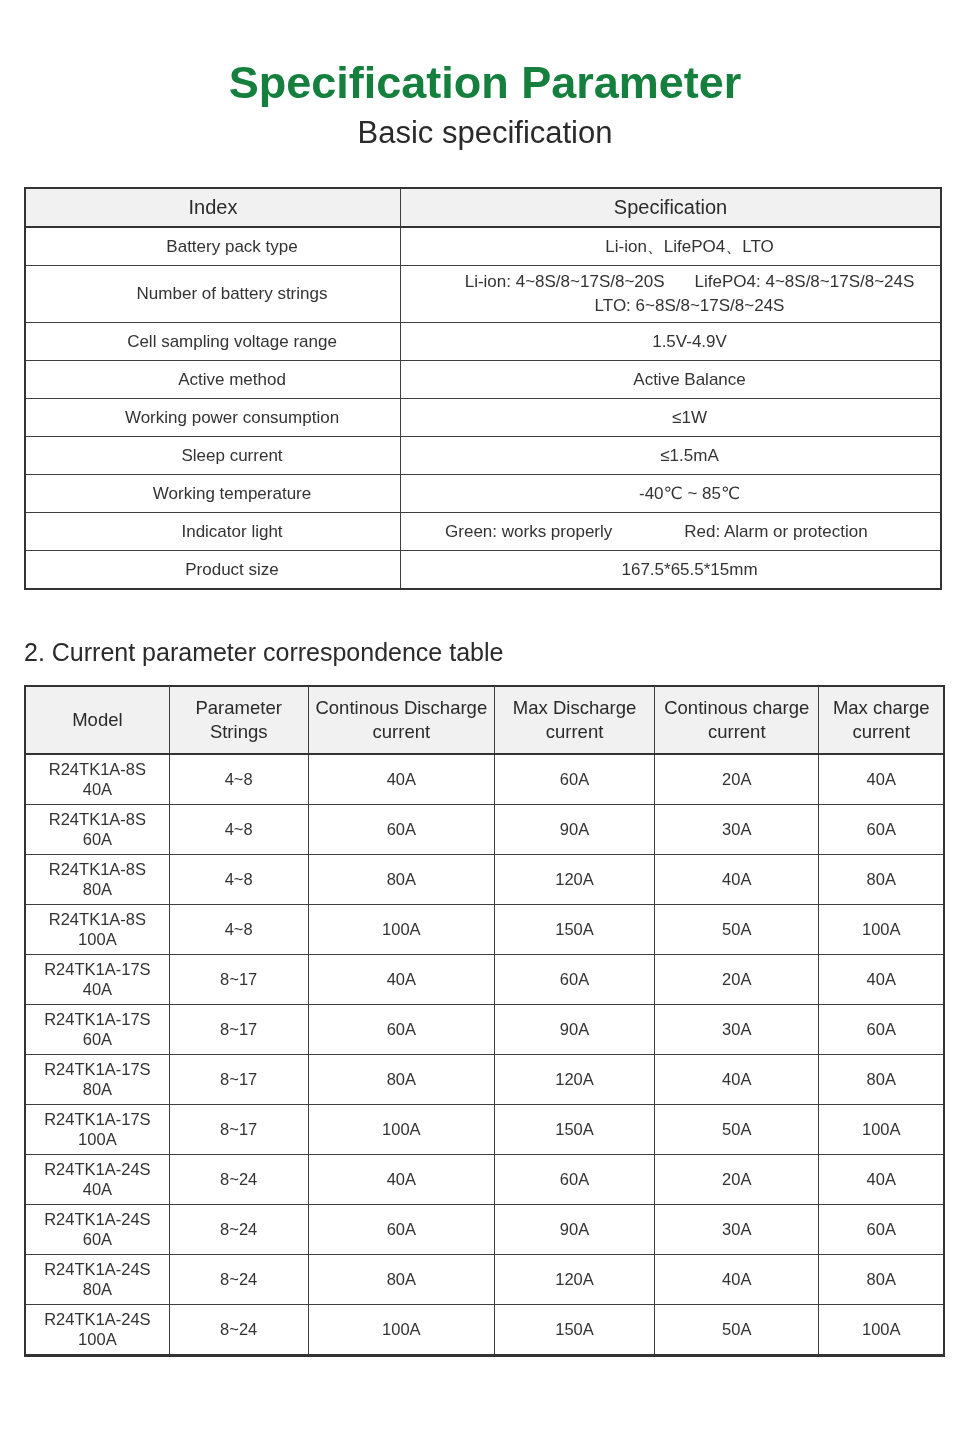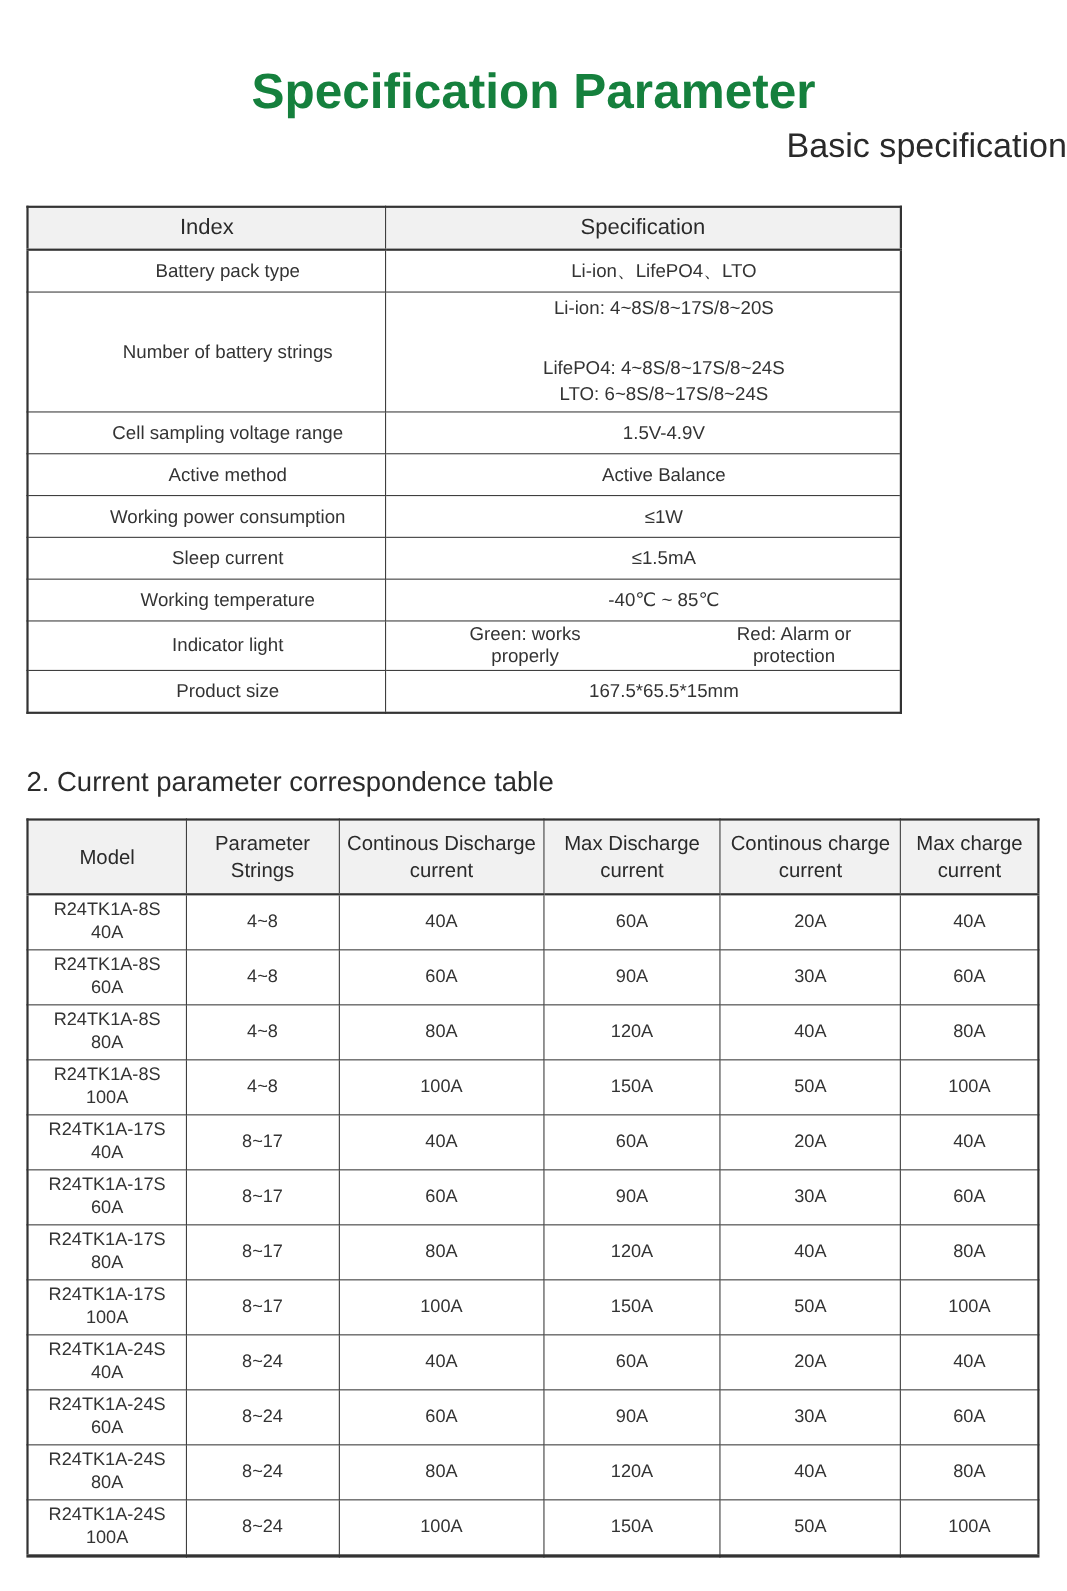--- a/index.html
+++ b/index.html
@@ -12,53 +12,53 @@
   .page{width:970px;height:1446px;overflow:hidden;}
 
   .page-title{
     margin:0;padding-top:56px;
     text-align:center;
     font-size:45px;font-weight:700;letter-spacing:0px;
     color:#15803d;line-height:1.2;
   }
   .page-subtitle{
     margin:4px 0 0 0;
-    text-align:right;
+    text-align:center;
     font-size:31px;font-weight:400;
     color:#2a2a2a;line-height:1.2;
   }
 
   table{border-collapse:collapse;table-layout:fixed;}
   th,td{
     border:1px solid #3f3f3f;
     text-align:center;vertical-align:middle;
     padding:2px 6px;
   }
 
   
   .basic-table{
     margin:36px auto 0 24px;
-    width:796px;
+    width:918px;
     border:2px solid #333333;
   }
   .basic-table th{
     background:#f1f1f1;
     height:33px;
     font-size:20px;font-weight:400;color:#2a2a2a;
     border-bottom:2px solid #333333;
   }
   .basic-table td{
     height:33px;
     font-size:17px;color:#333333;padding-left:44px;
   }
   .basic-table tr.tall td{height:52px;}
   .col-index{width:41%;}
   .col-spec{width:59%;}
 
-  .two-part{display:flex;justify-content:center;gap:30px;line-height:1.45;flex-direction:column;}
+  .two-part{display:flex;justify-content:center;gap:30px;line-height:1.45;}
   .line-center{line-height:1.45;}
   .indicator-flex{display:flex;justify-content:flex-start;gap:72px;}
 
   
   .section-title{
     margin:46px 0 0 24px;
     font-size:25px;font-weight:400;color:#2a2a2a;line-height:1.3;
   }
 
   

